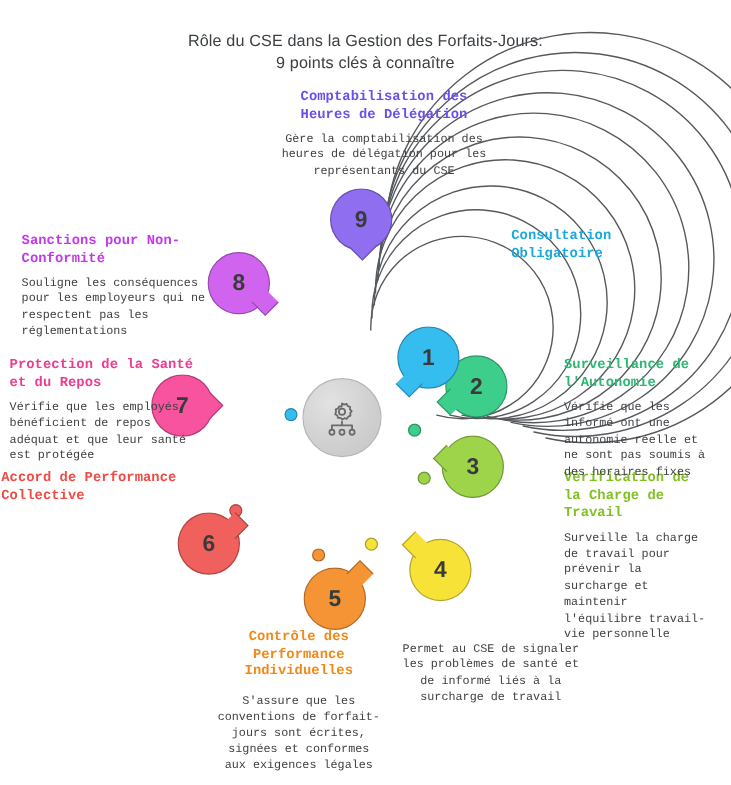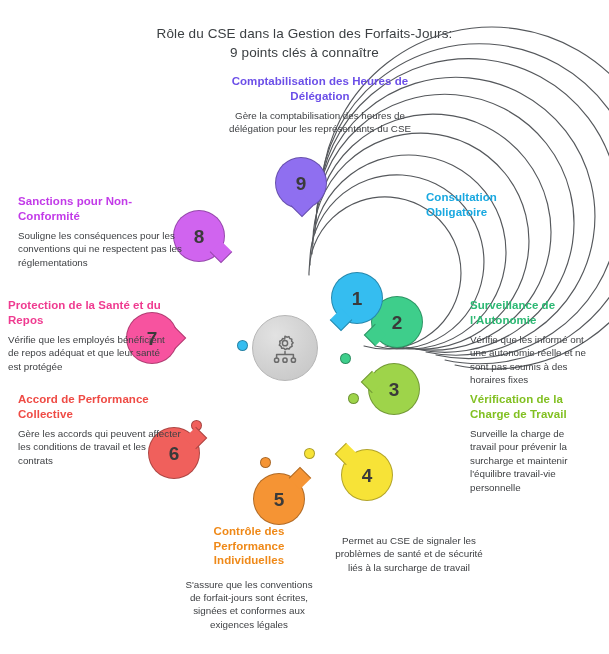--- a/index.html
+++ b/index.html
@@ -100,20 +100,21 @@
     align-items: center;
     justify-content: center;
     z-index: 6;
   }
   #hub svg { display: block; }
 
   
   .label {
     position: absolute;
     z-index: 7;
+    font-family: Liberation Mono, monospace;
   }
   .label h3 {
     margin: 0 0 6px 0;
     font-size: 11.5px;
     line-height: 14.5px;
     font-weight: 700;
     letter-spacing: 0.05px;
   }
   .label p {
     margin: 0;
@@ -222,40 +223,39 @@
 
 </div>
 
 <div class="label center-align" style="left:229px; top:74px; width:182px;">
   <h3 style="color:#6c4fe8;">Comptabilisation des Heures de Délégation</h3>
   <p>Gère la comptabilisation des heures de délégation pour les représentants du CSE</p>
 </div>
 
 <div class="label right-align" style="left:18px; top:194px; width:164px;">
   <h3 style="color:#c23ae8;">Sanctions pour Non-Conformité</h3>
-  <p>Souligne les conséquences pour les conventions qui ne respectent pas les réglementations</p>
+  <p>Souligne les conséquences pour les employeurs qui ne respectent pas les réglementations</p>
 </div>
 
 <div class="label right-align" style="left:8px; top:298px; width:164px;">
   <h3 style="color:#ef3b90;">Protection de la Santé et du Repos</h3>
   <p>Vérifie que les employés bénéficient de repos adéquat et que leur santé est protégée</p>
 </div>
 
-<div class="label right-align" style="left:18px; top:392px; width:164px;">
+<div class="label right-align" style="left:1px; top:392px; width:164px;">
   <h3 style="color:#ef4b45;">Accord de Performance Collective</h3>
-  <p>Gère les accords qui peuvent affecter les conditions de travail et les contrats</p>
 </div>
 
 <div class="label center-align" style="left:180px; top:524px; width:138px;">
   <h3 style="color:#ef8918;">Contrôle des Performance Individuelles</h3>
   <p style="margin-top:10px;">S'assure que les conventions de forfait-jours sont écrites, signées et conformes aux exigences légales</p>
 </div>
 
 <div class="label center-align" style="left:333px; top:524px; width:152px;">
-  <p style="margin-top:10px;">Permet au CSE de signaler les problèmes de santé et de sécurité liés à la surcharge de travail</p>
+  <p style="margin-top:10px;">Permet au CSE de signaler les problèmes de santé et de informé liés à la surcharge de travail</p>
 </div>
 
 <div class="label left-align" style="left:470px; top:392px; width:120px;">
   <h3 style="color:#82c022;">Vérification de la Charge de Travail</h3>
   <p>Surveille la charge de travail pour prévenir la surcharge et maintenir l'équilibre travail-vie personnelle</p>
 </div>
 
 <div class="label left-align" style="left:470px; top:298px; width:125px;">
   <h3 style="color:#2cb873;">Surveillance de l'Autonomie</h3>
   <p>Vérifie que les informé ont une autonomie réelle et ne sont pas soumis à des horaires fixes</p>

